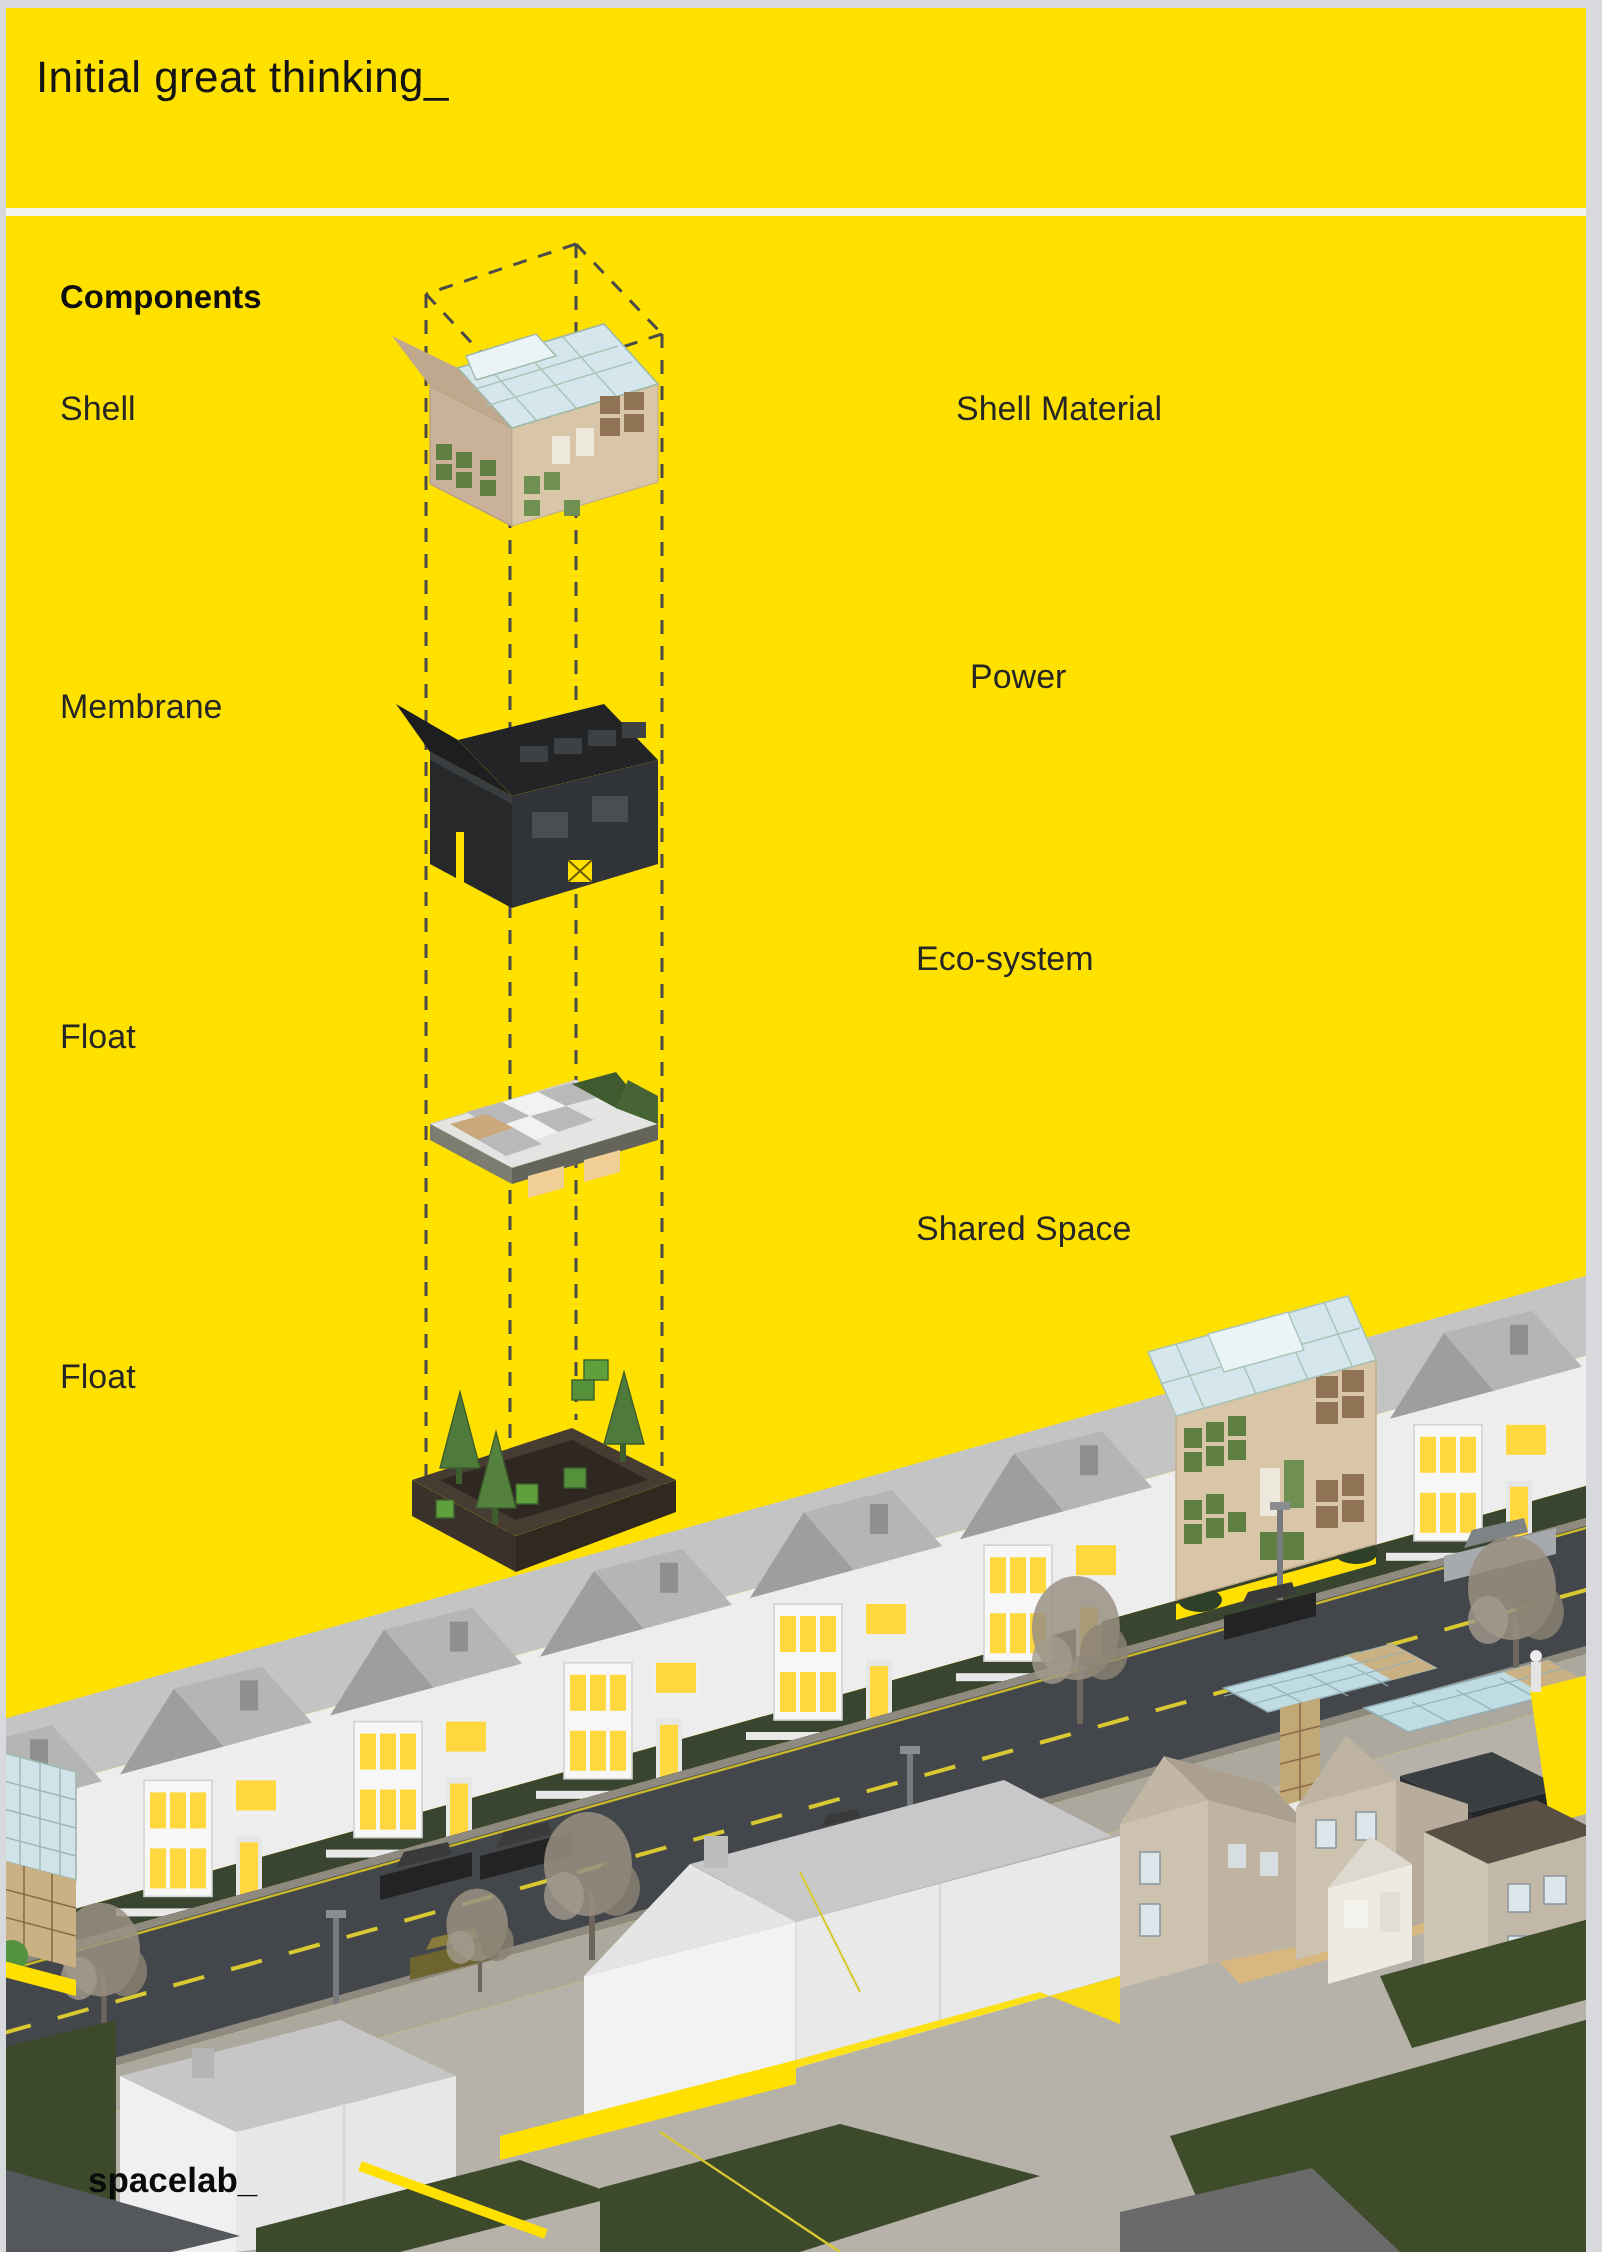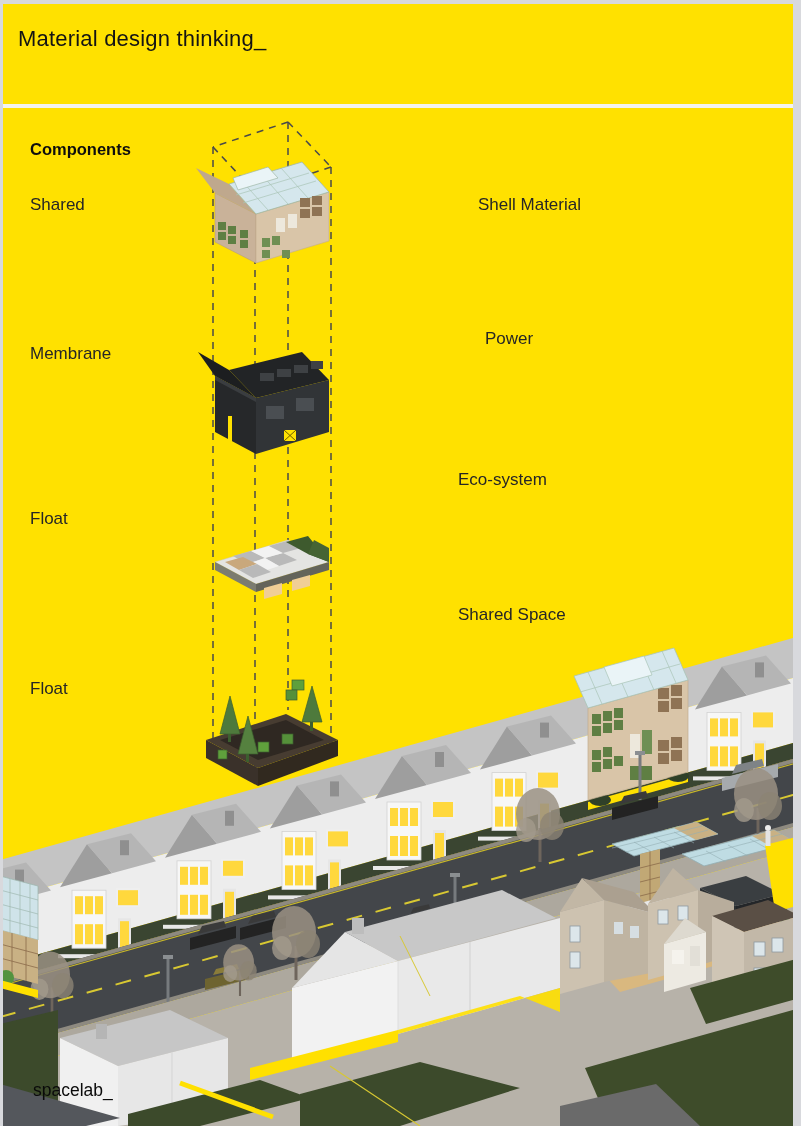--- a/index.html
+++ b/index.html
@@ -23,37 +23,37 @@
   .lbl-membrane{left:30px;top:344px;}
   .lbl-frame{left:30px;top:509px;}
   .lbl-float{left:30px;top:679px;}
   .lbl-shellmat{left:458px;top:195px;margin-left:20px;}
   .lbl-power{left:485px;top:329px;}
   .lbl-ecosys{left:458px;top:470px;}
   .lbl-shared{left:458px;top:605px;}
   .diagram-svg{position:absolute;left:188px;top:110px;width:170px;height:700px;}
   .scene-svg{position:absolute;left:0;top:636px;width:801px;height:490px;}
   .brand{
-    position:absolute;left:33px;top:1080px;font-size:17.5px;font-weight:normal;color:#0a0a0a;z-index:5;
+    position:absolute;left:44px;top:1080px;font-size:17.5px;font-weight:bold;color:#0a0a0a;z-index:5;
   }
   .tagline{
     position:absolute;right:18px;top:1078px;font-size:21.5px;color:#2b2b2b;z-index:5;letter-spacing:.3px;
   }
 </style>
 </head>
 <body>
 
 <div class="page">
   <div class="frame-top"></div>
 
-  <div class="title">Material design thinking_</div>
+  <div class="title">Initial great thinking_</div>
   <div class="separator"></div>
 
   <div class="col-header hdr-components">Components</div>
-  <div class="col-item lbl-shell">Shared</div>
+  <div class="col-item lbl-shell">Shell</div>
   <div class="col-item lbl-membrane">Membrane</div>
   <div class="col-item lbl-frame">Float</div>
   <div class="col-item lbl-float">Float</div>
 
   <div class="col-item lbl-shellmat">Shell Material</div>
   <div class="col-item lbl-power">Power</div>
   <div class="col-item lbl-ecosys">Eco-system</div>
   <div class="col-item lbl-shared">Shared Space</div>
 
   <svg class="diagram-svg" viewBox="0 0 170 700">

